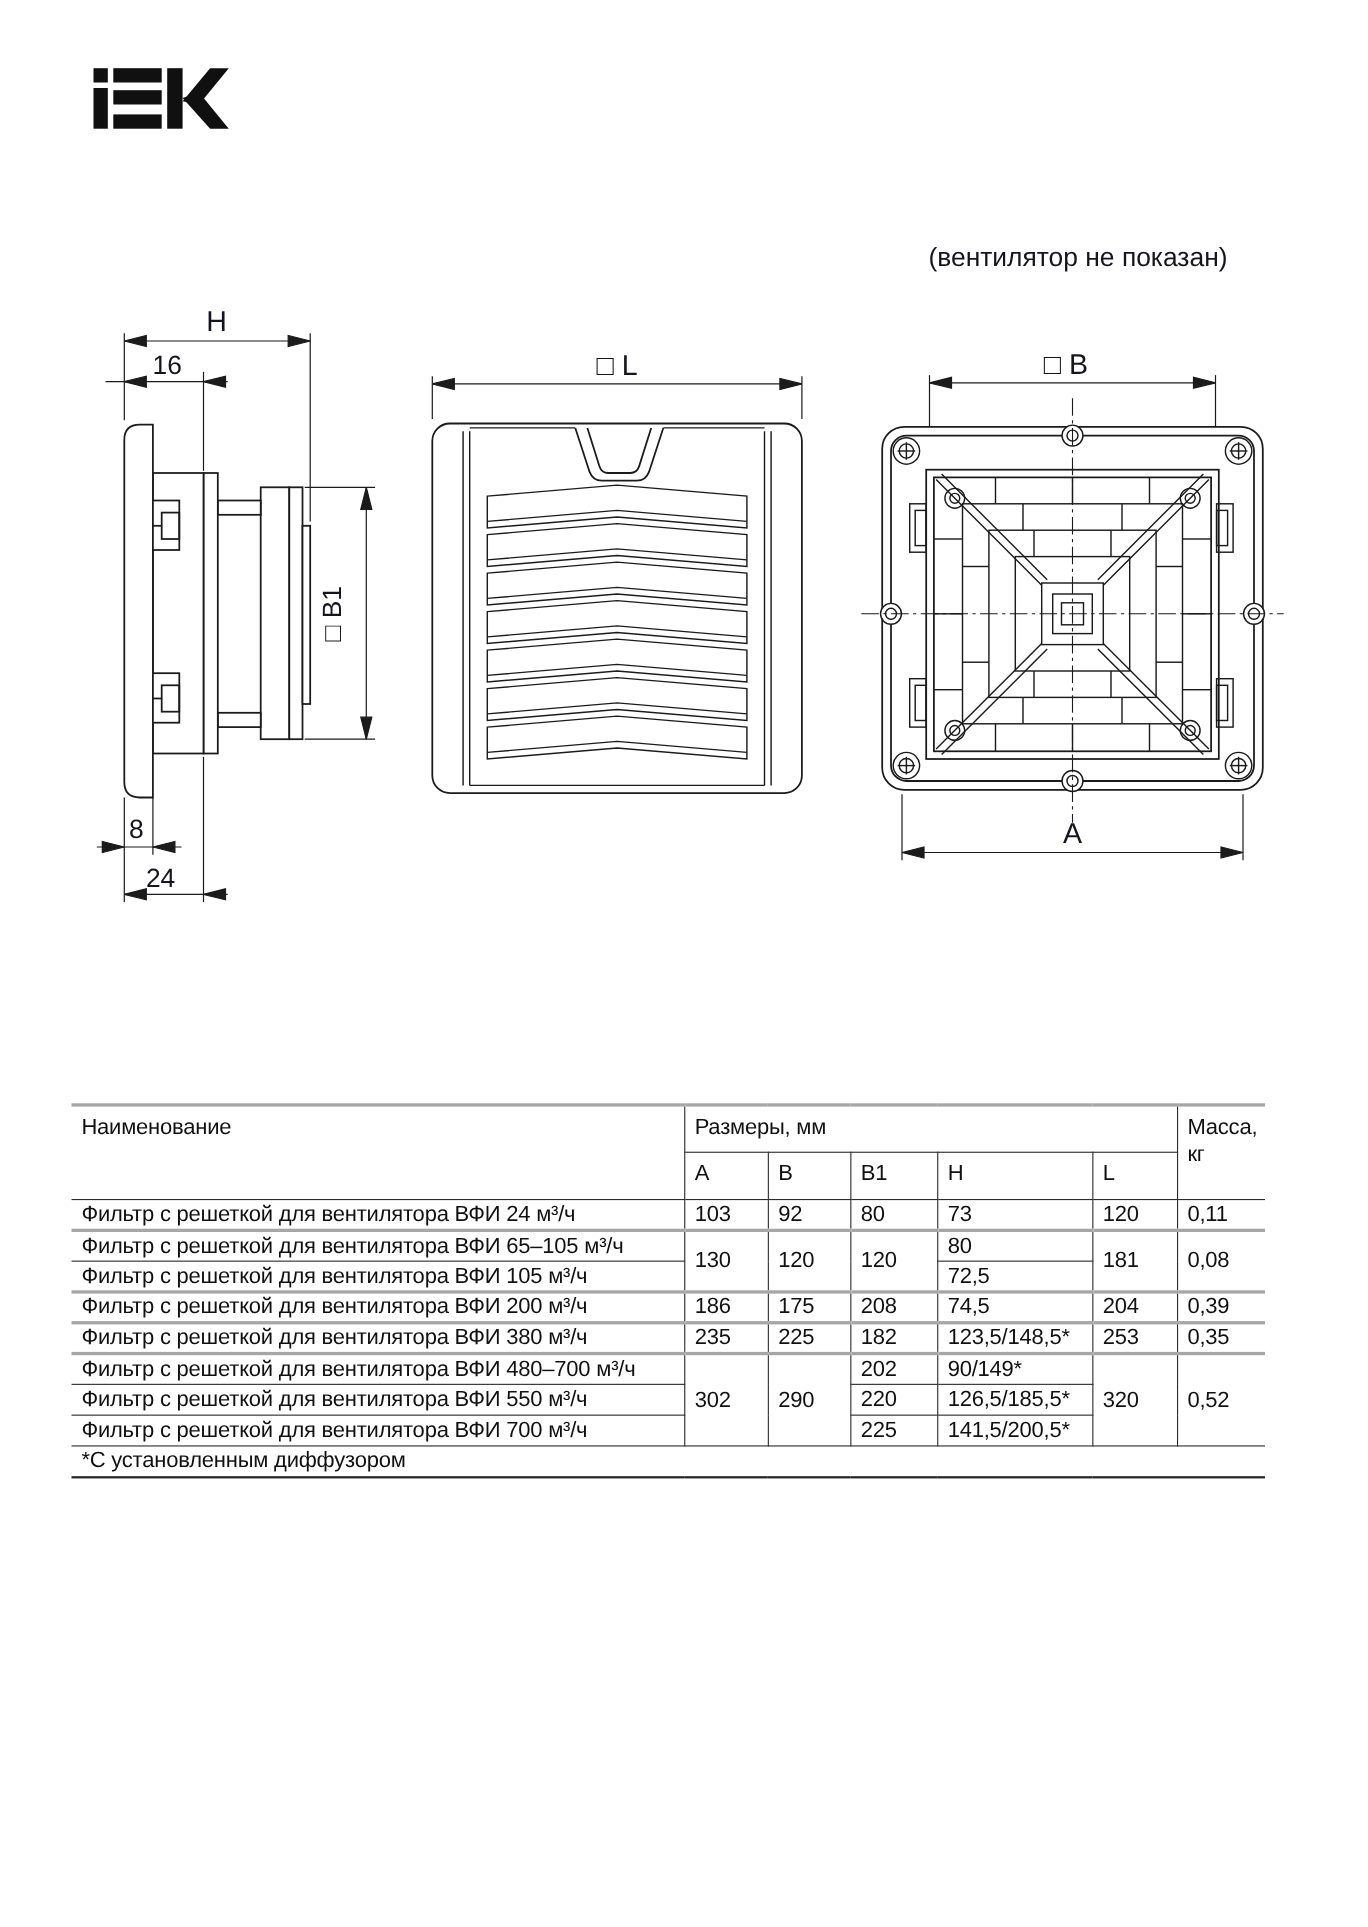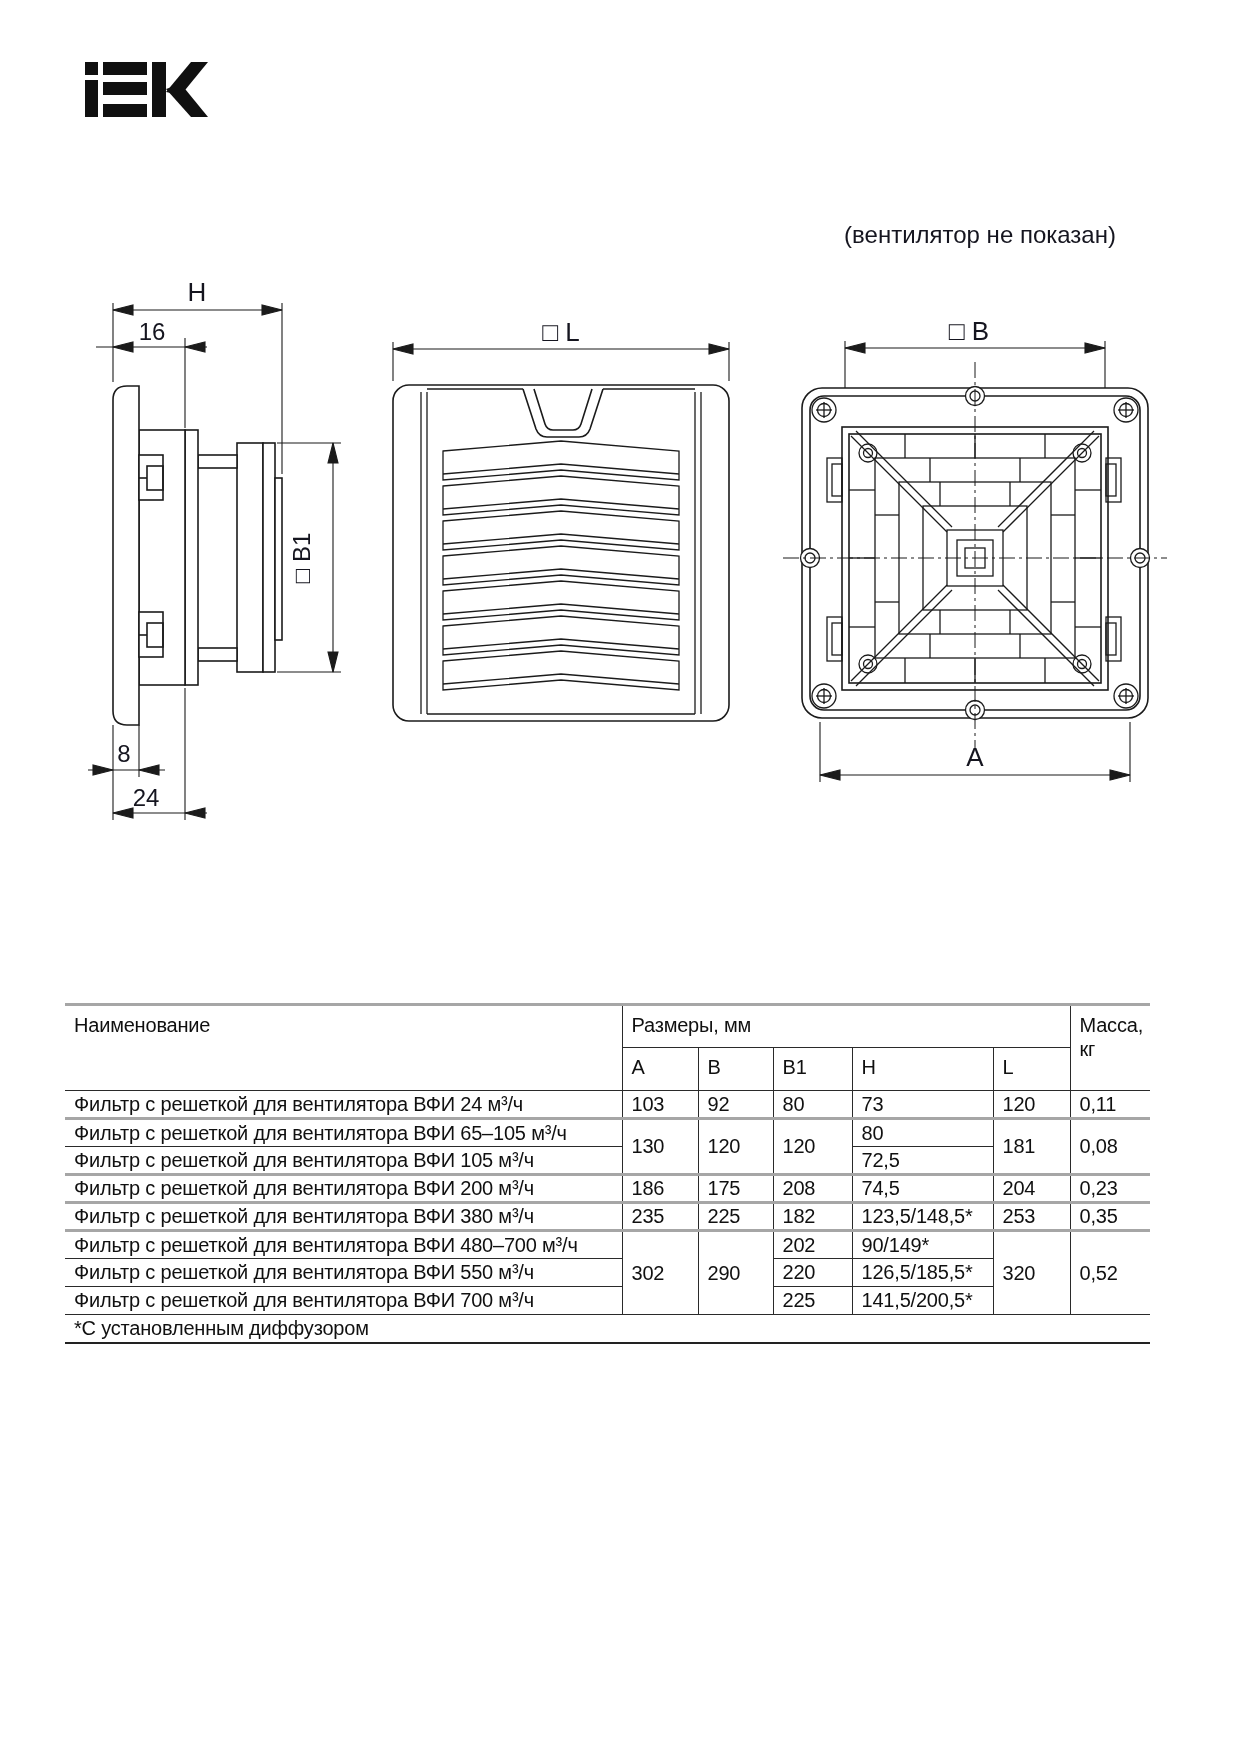--- a/index.html
+++ b/index.html
@@ -335,21 +335,21 @@
         <td class="no-l">Фильтр с решеткой для вентилятора ВФИ 105 м³/ч</td>
         <td>72,5</td>
       </tr>
       <tr class="group">
         <td class="no-l">Фильтр с решеткой для вентилятора ВФИ 200 м³/ч</td>
         <td>186</td>
         <td>175</td>
         <td>208</td>
         <td>74,5</td>
         <td>204</td>
-        <td class="no-r">0,23</td>
+        <td class="no-r">0,39</td>
       </tr>
       <tr class="group">
         <td class="no-l">Фильтр с решеткой для вентилятора ВФИ 380 м³/ч</td>
         <td>235</td>
         <td>225</td>
         <td>182</td>
         <td>123,5/148,5*</td>
         <td>253</td>
         <td class="no-r">0,35</td>
       </tr>

